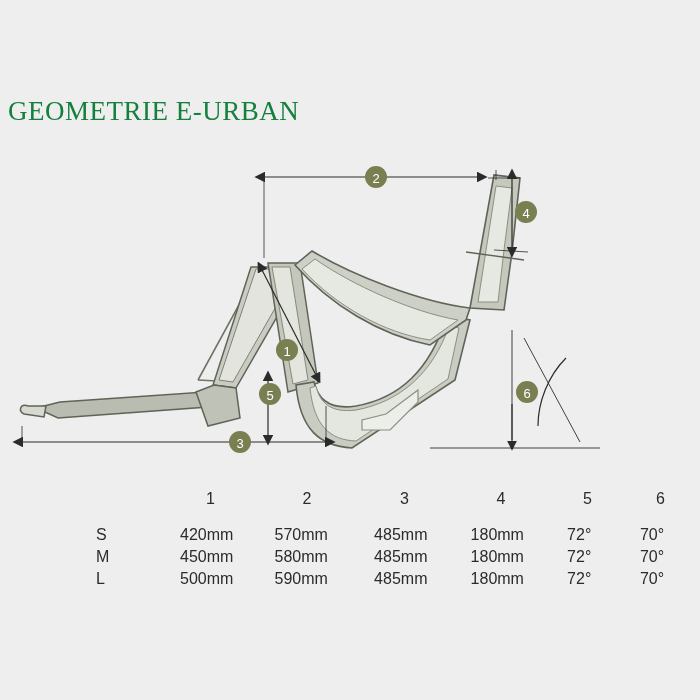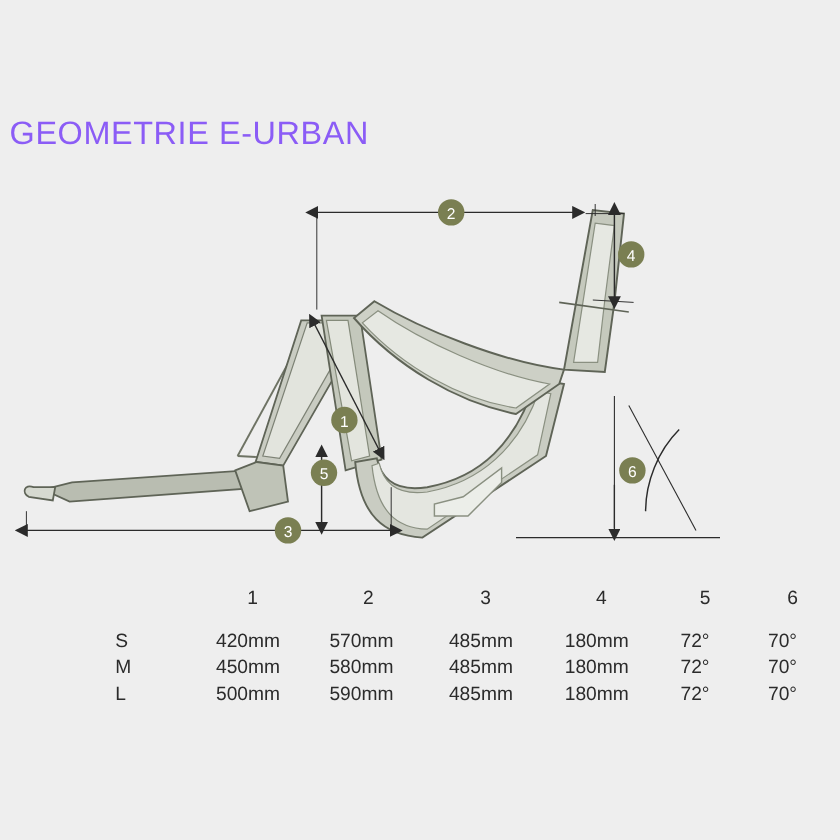--- a/index.html
+++ b/index.html
@@ -20,22 +20,23 @@
     width: 700px;
     height: 700px;
   }
   #title {
     position: absolute;
     left: 8px;
     top: 96px;
     font-size: 27px;
     letter-spacing: 0.5px;
     font-weight: 400;
-    color: #8b5cf6;
+    color: #15803d;
     white-space: nowrap;
+    font-family: Liberation Serif, serif;
   }
   #diagram {
     position: absolute;
     left: 0;
     top: 130px;
     width: 700px;
     height: 350px;
   }
   .callout-num {
     font-family: "Liberation Sans", sans-serif;

